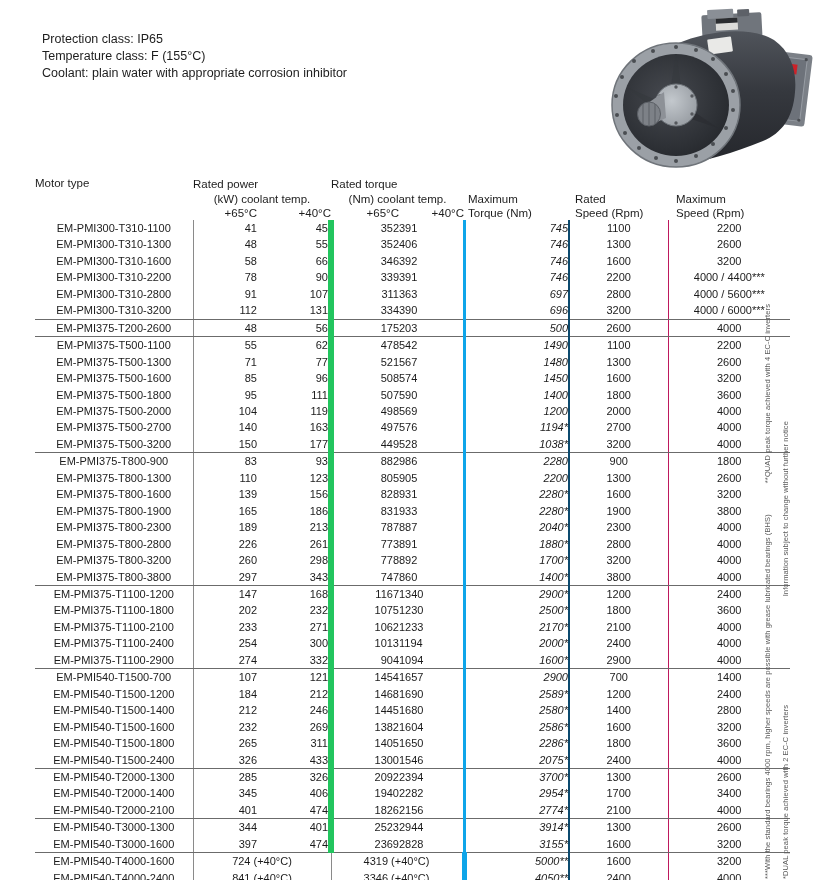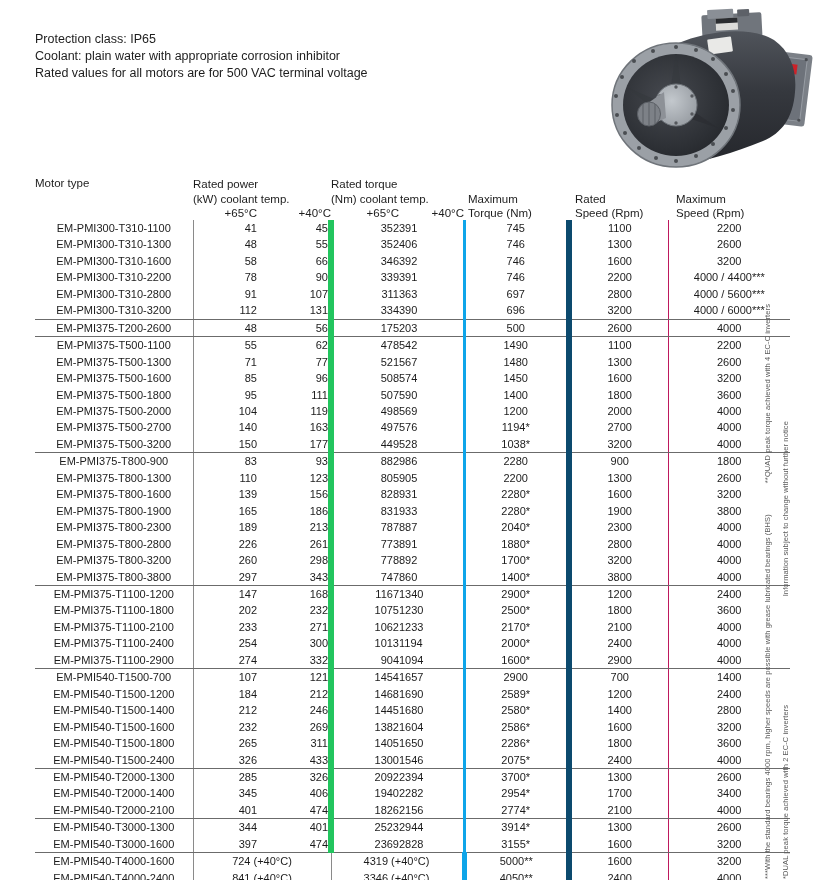--- a/index.html
+++ b/index.html
@@ -2,66 +2,66 @@
 <html><head>
 <meta charset="utf-8">
 <style>
   html,body { margin:0; padding:0; }
   body {
     width:830px; height:880px; position:relative; overflow:hidden;
     background:#ffffff; color:#222;
     font-family:"Liberation Sans","DejaVu Sans",sans-serif;
   }
   
-  .info { position:absolute; left:35px; top:31px; font-size:12.5px; line-height:17px; color:#1d1d1d; }
+  .info { position:absolute; left:42px; top:31px; font-size:12.5px; line-height:17px; color:#1d1d1d; }
 
   
   .motor-photo { position:absolute; left:598px; top:8px; width:218px; height:162px; }
 
   
   table.spec { position:absolute; left:35px; top:176px; width:755px; border-collapse:collapse; table-layout:fixed; }
   table.spec th, table.spec td { padding:0; font-weight:normal; white-space:nowrap; }
   thead th { font-size:11.5px; color:#1d1d1d; text-align:left; line-height:14px; }
   .h-motor { vertical-align:top; }
   .h-group, .h-sub { padding-left:3px; }
   .h-2line { vertical-align:bottom; line-height:13.5px; }
   .h-2line.c6 { padding-left:4px; } .h-2line.c7 { padding-left:6px; } .h-2line.c8 { padding-left:8px; }
   .h-t65p { text-align:right; padding-right:9px; }
   .h-t40p { text-align:right; padding-right:29px; }
   .h-t65t { text-align:right; padding-right:15px; }
   .h-t40t { text-align:right; padding-right:26px; }
-  tr.hr1 th { height:15px; } tr.hr2 th { height:15px; } tr.hr3 th { height:14px; }
+  tr.hr1 th { height:15px; } tr.hr2 th { height:15px;text-align:center; } tr.hr3 th { height:14px; }
 
   tbody td { font-size:11px; height:16.45px; line-height:16.45px; color:#1b1b1b; }
   .c-motor  { text-align:center;  border-right:1px solid #8a8a8a; }
   .c-p65    { text-align:right; padding-right:1px; }
   .c-p40    { text-align:right; padding-right:25px; border-right:6px solid #22c55e; }
   .c-t65    { text-align:right; padding-right:2px; }
   .c-t40    { text-align:left; padding-right:17px; border-right:3px solid #0ea5e9; }
-  .c-maxt   { text-align:center; padding-right:16px; border-right:6px solid #0c4a6e; }
+  .c-maxt   { text-align:right; padding-right:16px; border-right:2px solid #0c4a6e;font-style:italic; }
   .c-rspeed { text-align:center; padding-right:28px; border-right:1px solid #be185d; }
   .c-mspeed { text-align:center; }
   .c-pmerged { text-align:center; padding-right:4px;  border-right:1px solid #8a8a8a; }
   .c-tmerged { text-align:center; padding-right:28px; border-right:5px solid #0ea5e9; }
   tr.group-end td { border-bottom:1.5px solid #6b6b6b; }
 
   
   .fn { position:absolute; transform:rotate(-90deg); transform-origin:0 0;
         font-size:7.5px; color:#5a5a5a; display:flex; justify-content:space-between;
         white-space:nowrap; letter-spacing:0.1px; }
   #fn1 { left:763px; top:879px; width:575px; }
   #fn2 { left:781px; top:879px; width:458px; }
 </style>
 </head>
 <body>
 
 <div class="info">
   <div>Protection class: IP65</div>
+  <div>Temperature class: F (155°C)</div>
   <div>Coolant: plain water with appropriate corrosion inhibitor</div>
-  <div>Rated values for all motors are for 500 VAC terminal voltage</div>
 </div>
 
 <svg class="motor-photo" viewBox="0 0 218 162" aria-hidden="true">
   <defs>
     <linearGradient id="bodyg" x1="0" y1="0" x2="0" y2="1">
       <stop offset="0" stop-color="#50545b"></stop>
         <stop offset="0.45" stop-color="#35383e"></stop>
         <stop offset="1" stop-color="#24262b"></stop>
     </linearGradient>
     <radialGradient id="faceg" cx="0.42" cy="0.42" r="0.75">

